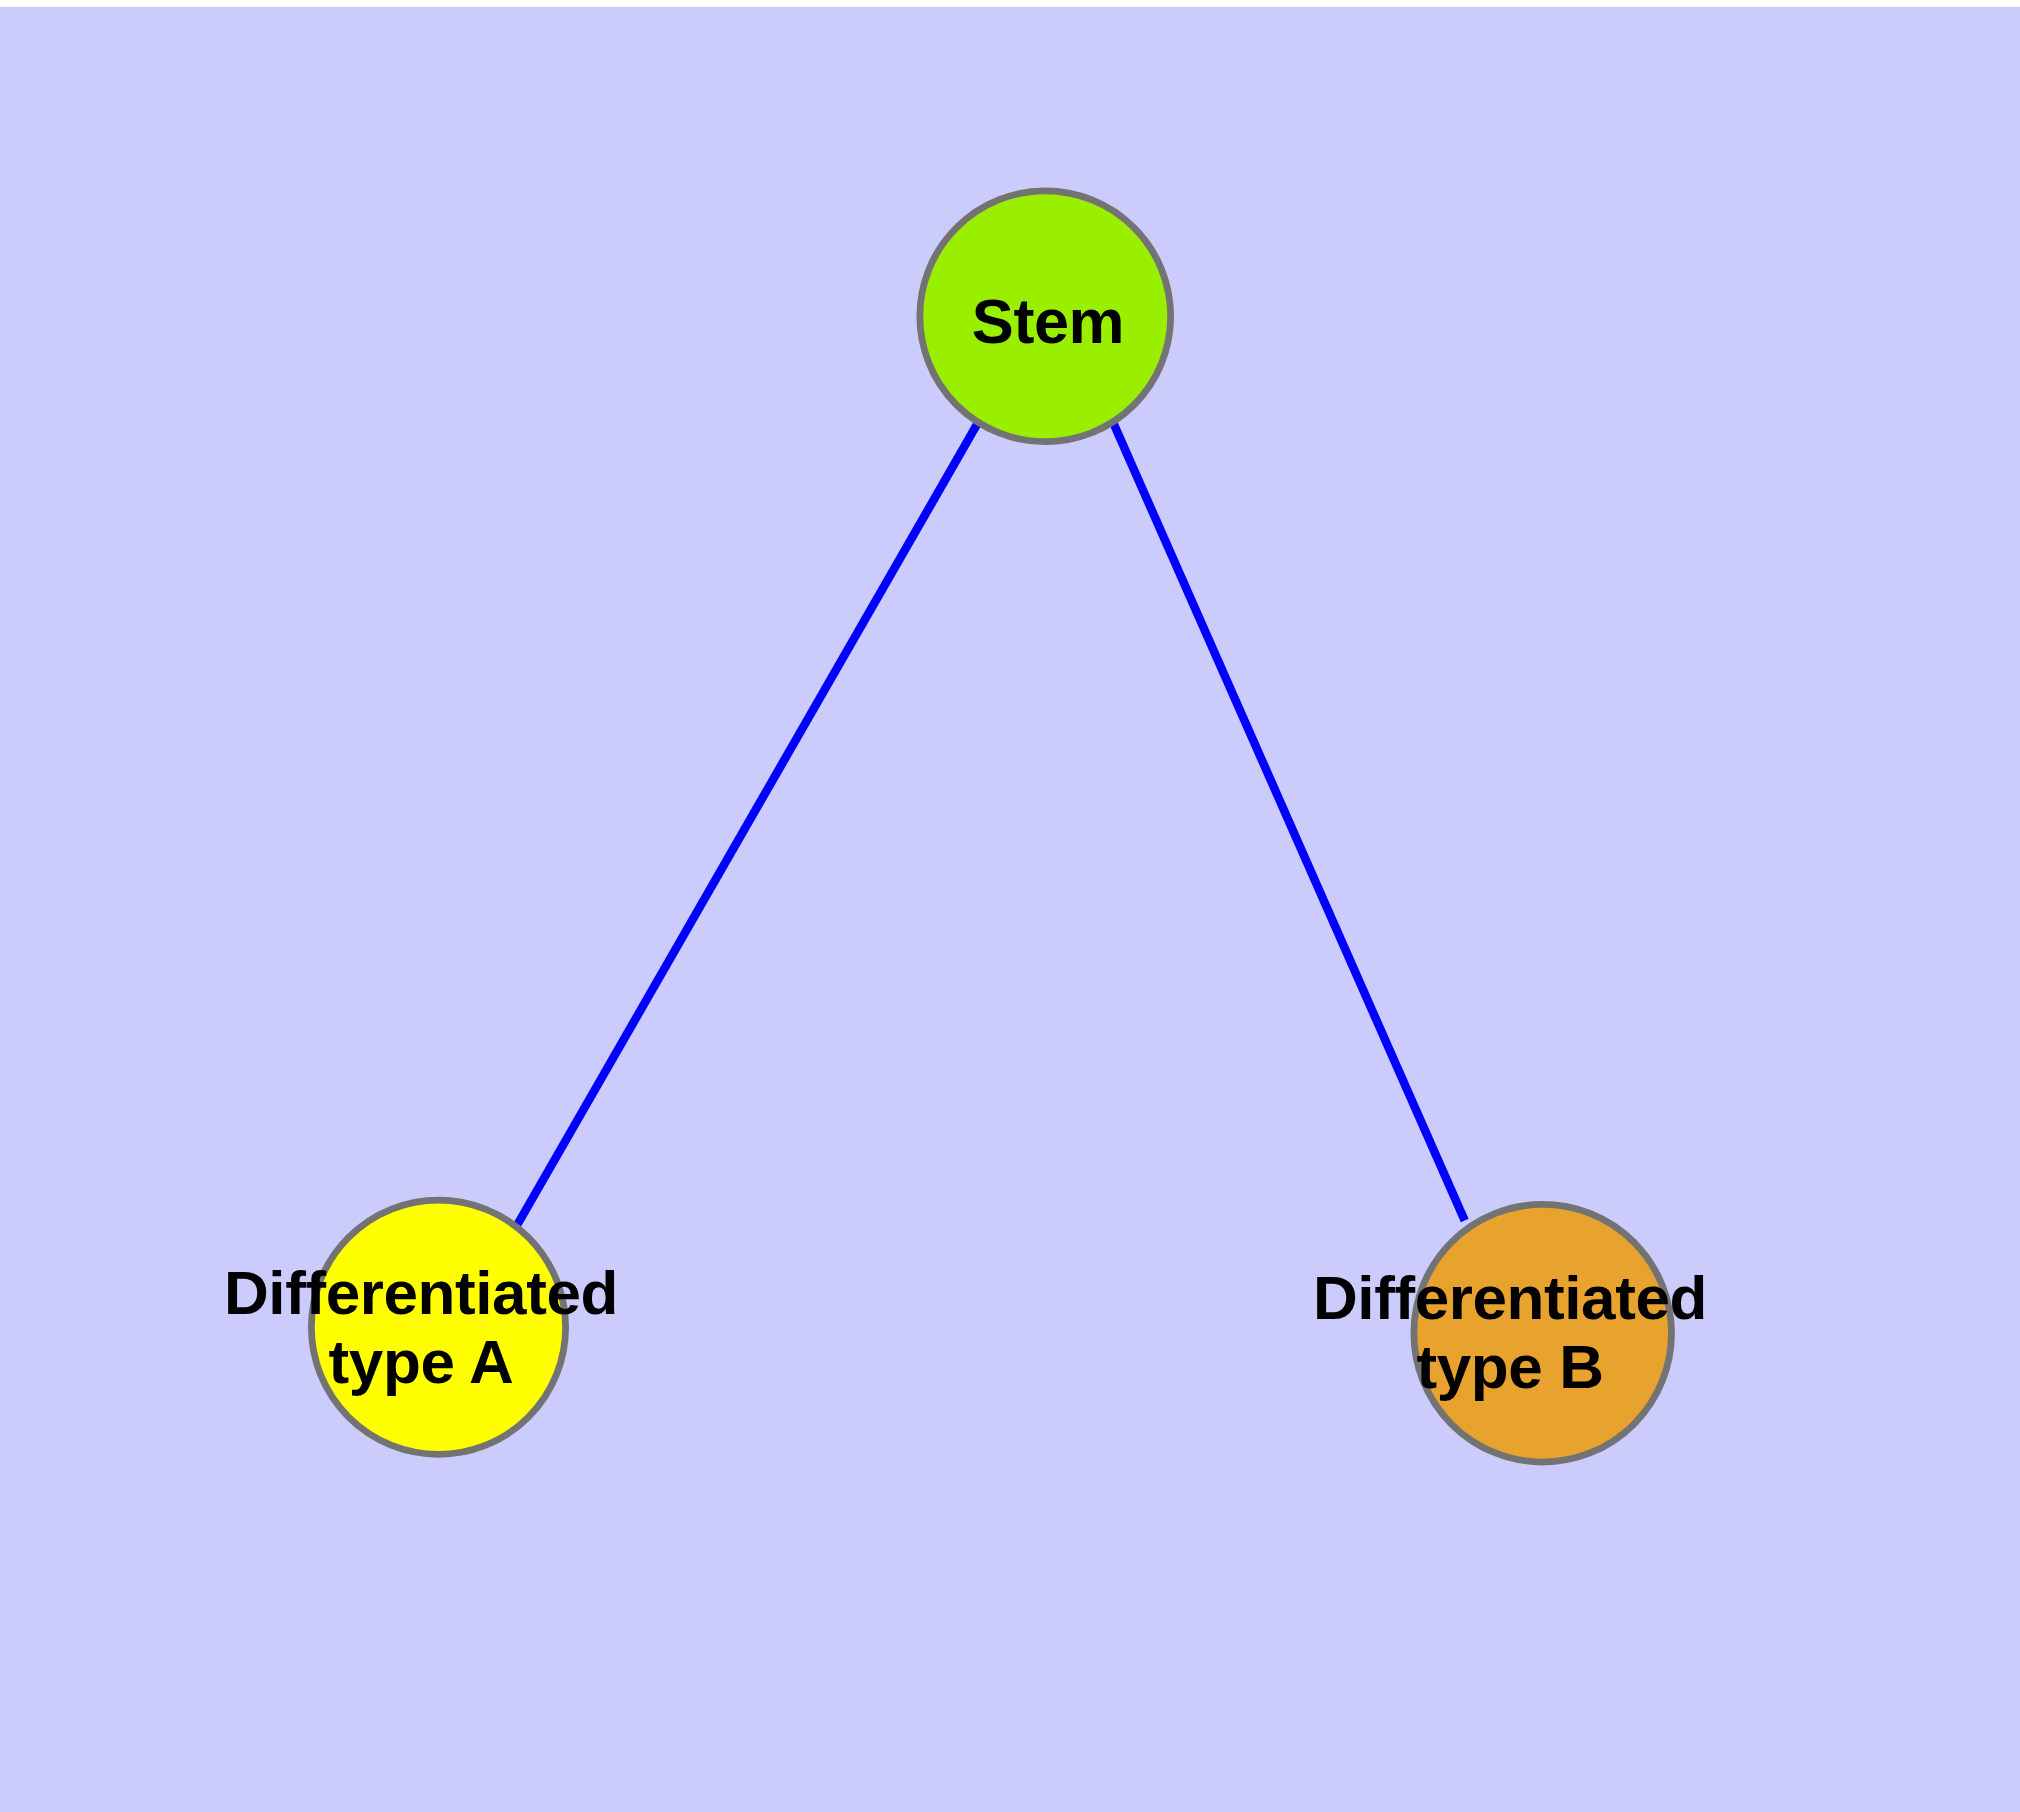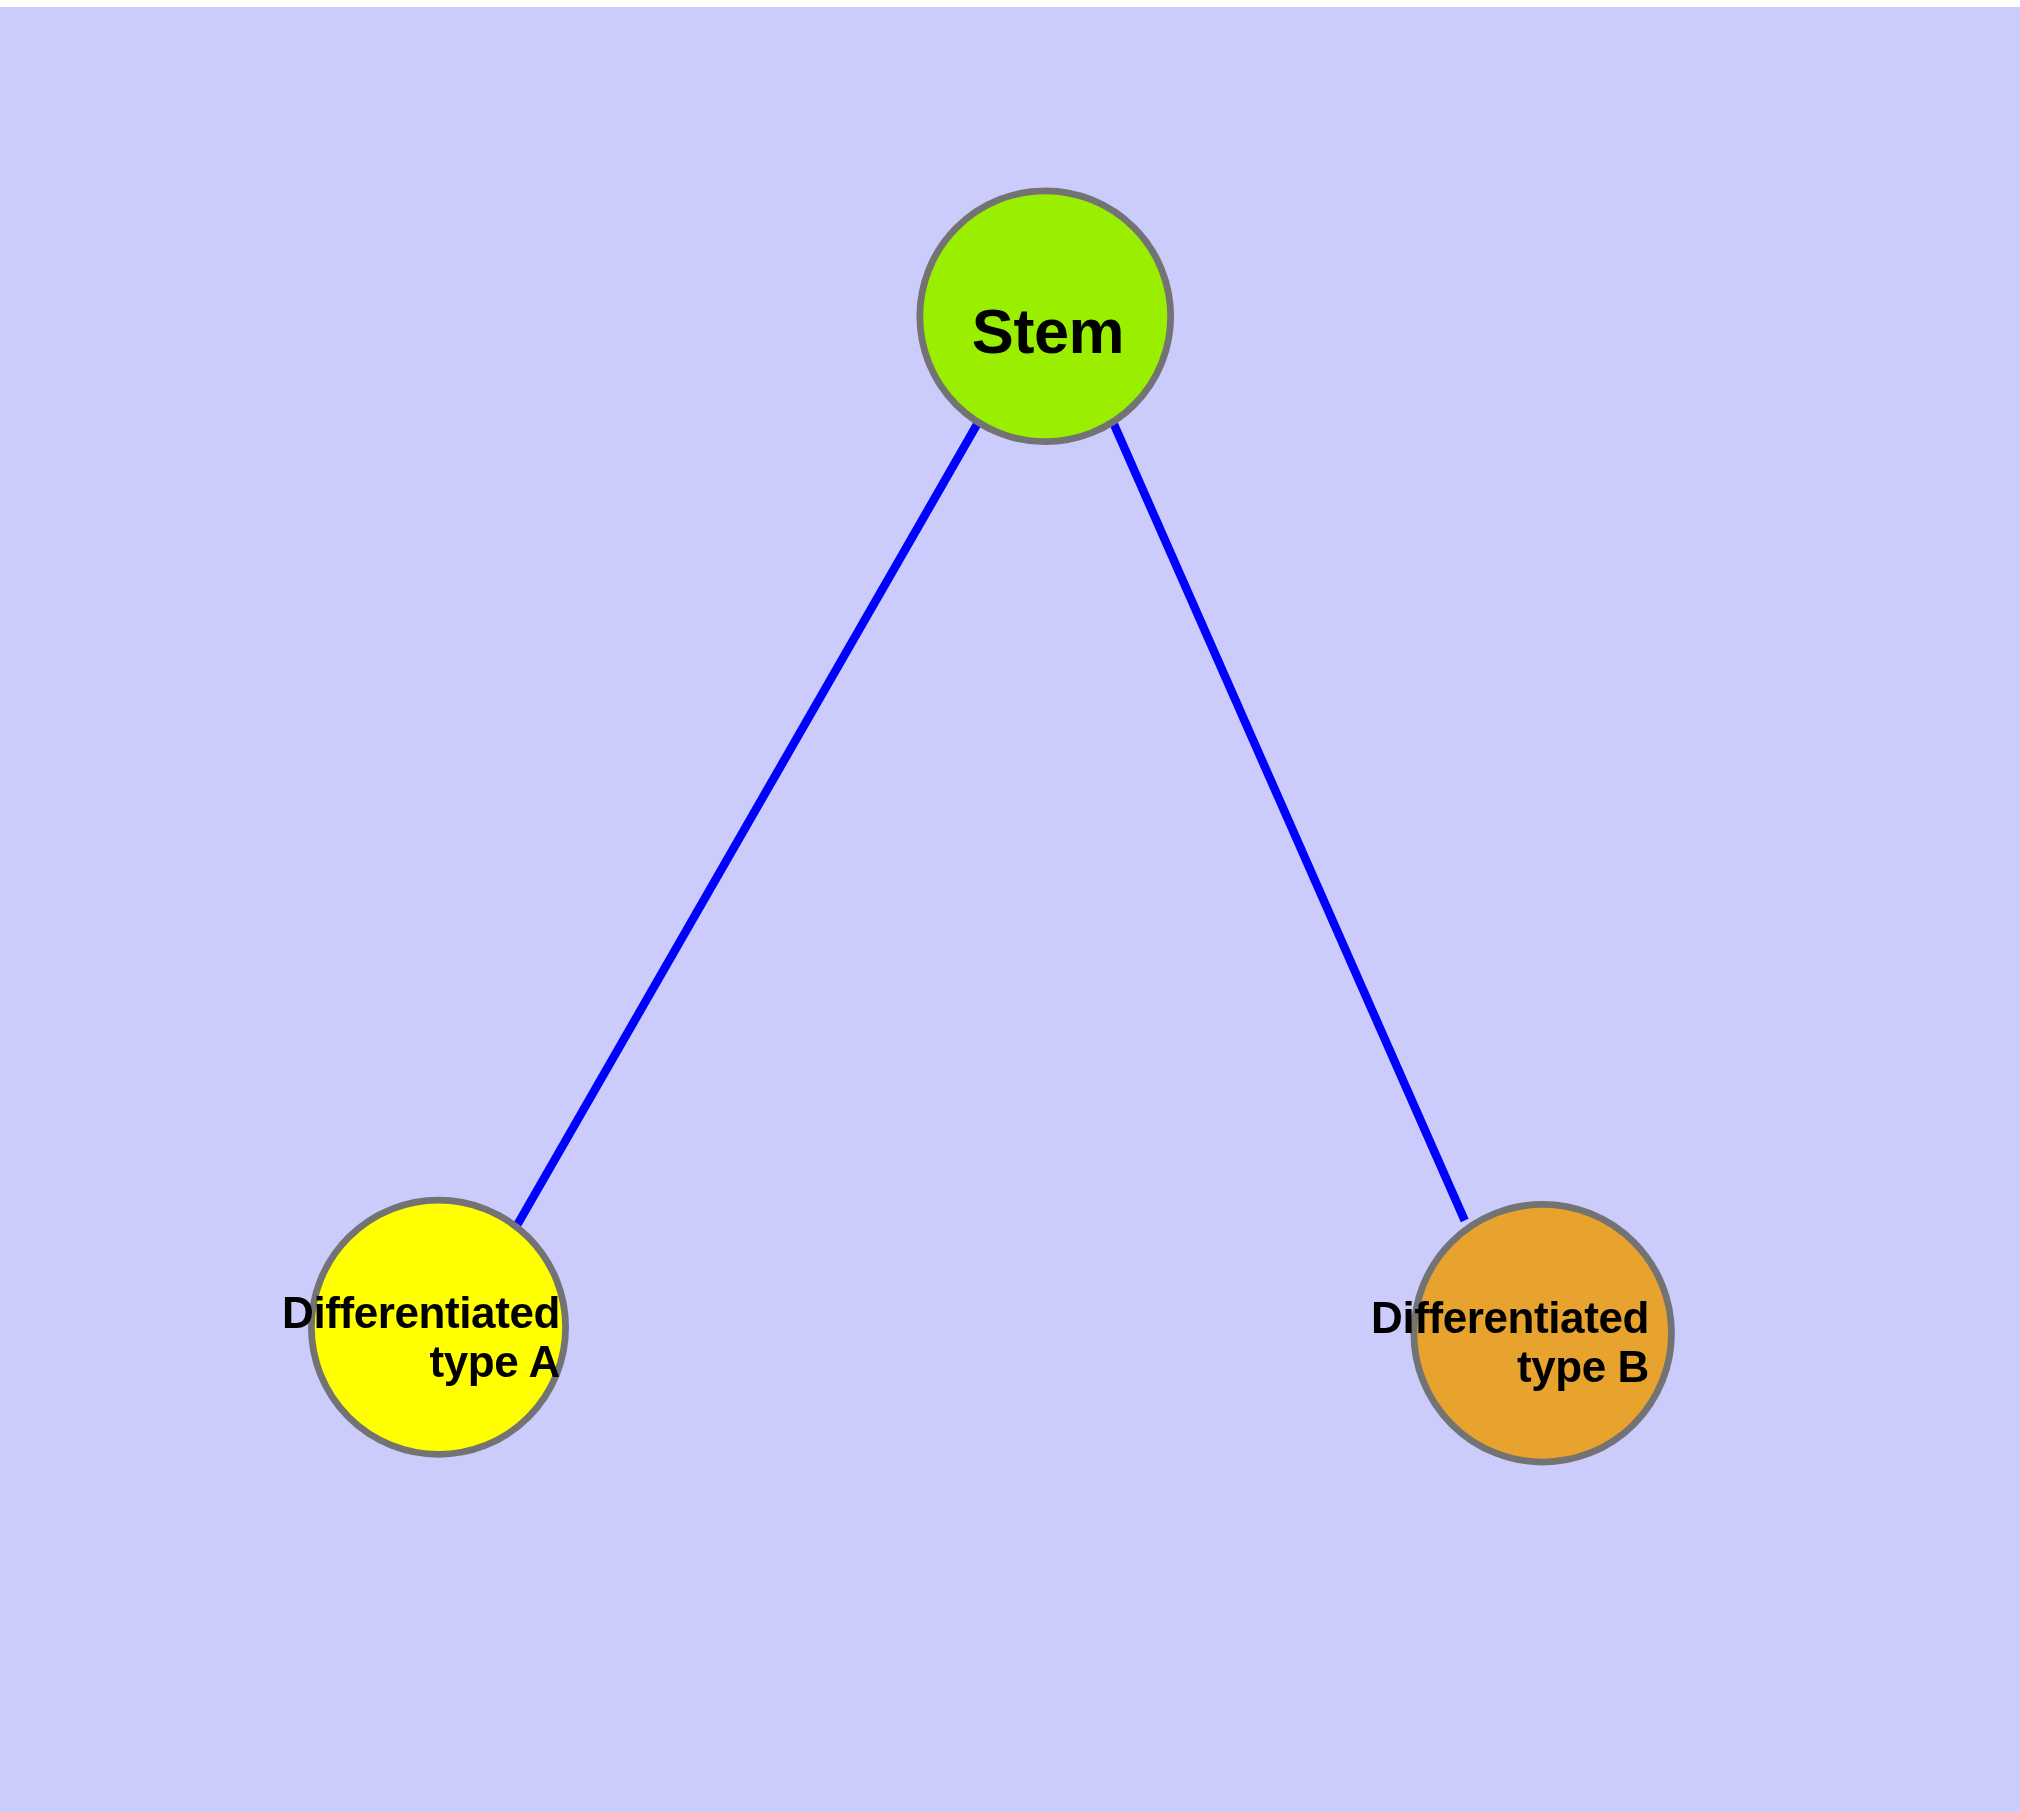--- a/index.html
+++ b/index.html
@@ -27,36 +27,35 @@
   #graph-svg {
     position: absolute;
     left: 0;
     top: 0;
     width: 2021px;
     height: 1805px;
     display: block;
   }
   .node-label {
     position: absolute;
-    text-align: right;
+    text-align: center;
     color: #000000;
     font-weight: bold;
     font-family: "Liberation Sans", "DejaVu Sans", sans-serif;
     line-height: 1.12;
     white-space: pre;
     transform: translate(-50%, -50%);
     pointer-events: none;
     letter-spacing: -0.4px;
-    margin-top: 10px;
   }
   #label-stem {
     font-size: 63px;
   }
   #label-diff-a, #label-diff-b {
-    font-size: 44px;
+    font-size: 62px;
   }
 </style>
 </head>
 <body>
 
 <div id="canvas" style="background: rgb(255, 255, 255);">
   <div id="plot-area" style="background: rgb(204, 204, 252);">
 
     <svg id="graph-svg" viewBox="0 0 2384 2130" xmlns="http://www.w3.org/2000/svg">
 

